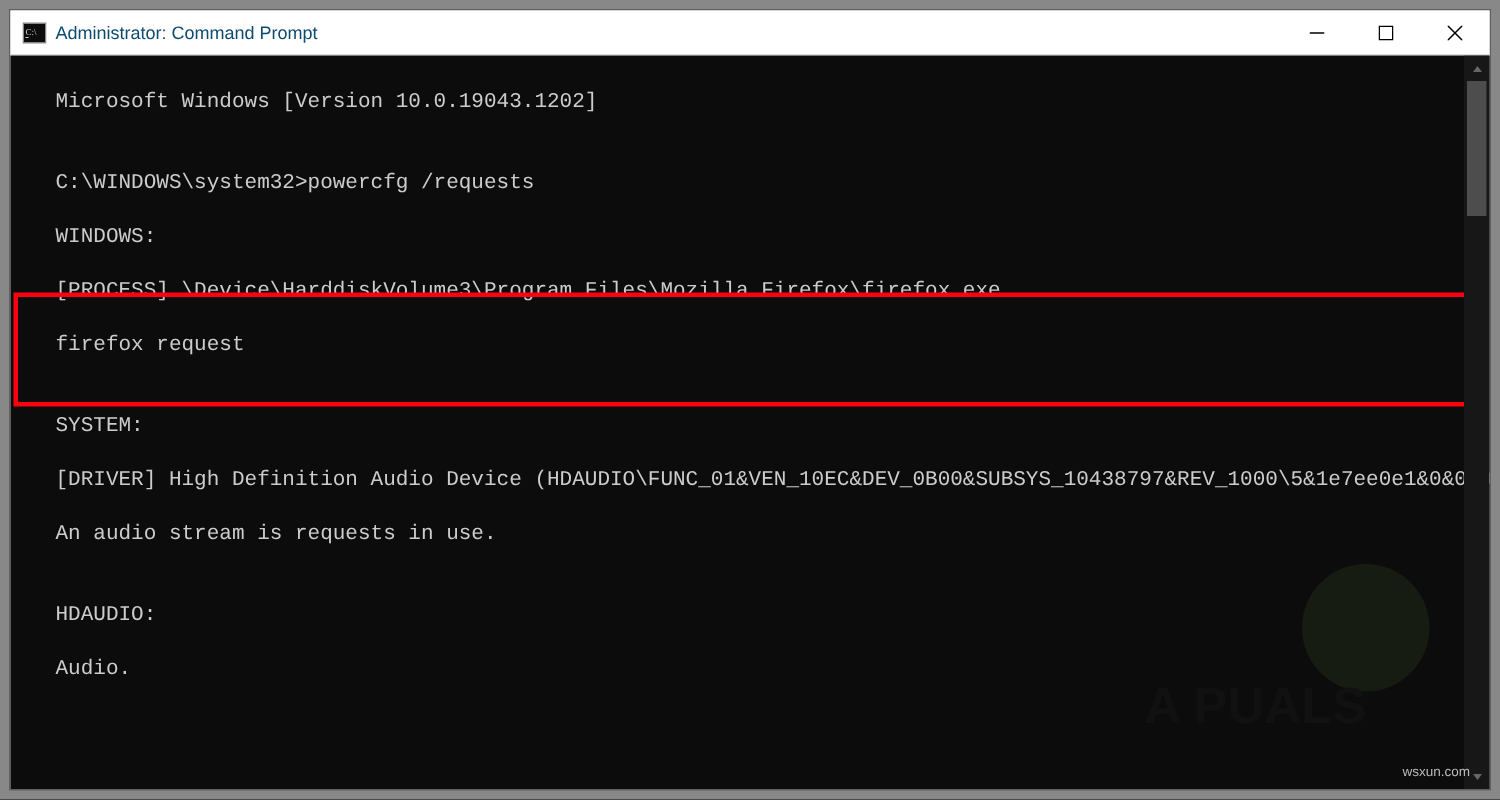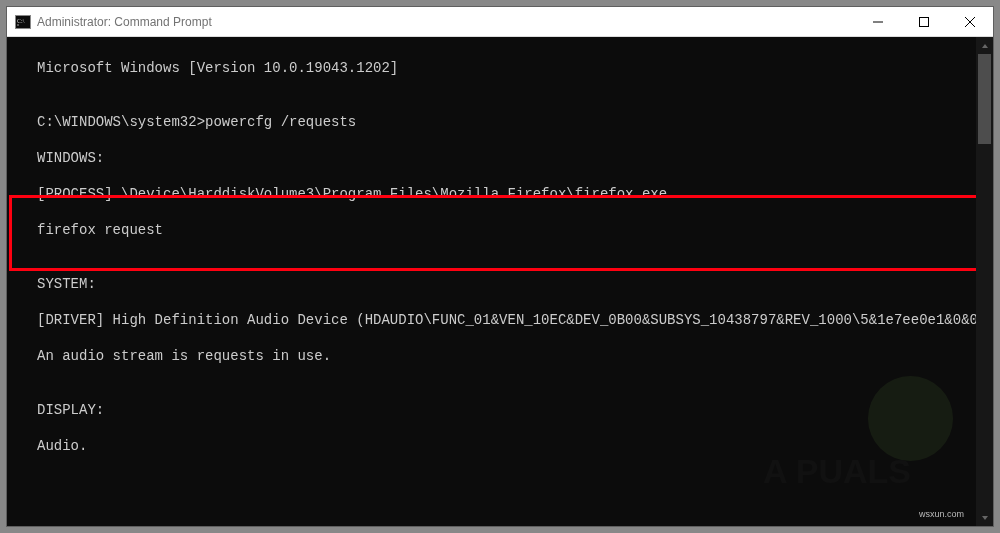--- a/index.html
+++ b/index.html
@@ -35,21 +35,21 @@
       height: 16px;
       margin-left: 8px;
       display: flex;
       align-items: center;
       justify-content: center;
     }
     .app-icon svg { display: block; }
     .title-text {
       margin-left: 6px;
       font-size: 12px;
-      color: #737373;
+      color: #0c4a6e;
       text-align: right;
     }
     .sysbtns {
       margin-left: auto;
       display: flex;
       height: 100%;
     }
     .sysbtn {
       width: 46px;
       height: 100%;
@@ -128,21 +128,21 @@
       position: absolute;
       left: -30px;
       bottom: -15px;
       font-size: 34px;
       font-weight: bold;
       color: #333;
       font-family: Arial, sans-serif;
     }
     .footer-credit {
       position: absolute;
-      right: 36px;
+      right: 20px;
       bottom: 14px;
       font-size: 9px;
       color: #bbbbbb;
       font-family: Arial, sans-serif;
     }
   </style>
 </head>
 <body>
 
 <div class="window">
@@ -180,21 +180,21 @@
 <span class="blank"></span>
 <span class="line"><span>C:\WINDOWS\system32&gt;</span><span>powercfg /requests</span></span>
 <span class="line">WINDOWS:</span>
 <span class="line">[PROCESS] \Device\HarddiskVolume3\Program Files\Mozilla Firefox\firefox.exe</span>
 <span class="line">firefox request</span>
 <span class="blank"></span>
 <span class="line">SYSTEM:</span>
 <span class="line">[DRIVER] High Definition Audio Device (HDAUDIO\FUNC_01&amp;VEN_10EC&amp;DEV_0B00&amp;SUBSYS_10438797&amp;REV_1000\5&amp;1e7ee0e1&amp;0&amp;0001)</span>
 <span class="line">An audio stream is requests in use.</span>
 <span class="blank"></span>
-<span class="line">DISPLAY:</span>
+<span class="line">HDAUDIO:</span>
 <span class="line">Audio.</span>
 <span class="blank"></span>
 
 
 
 <span class="blank"></span>
 
 
 <span class="blank"></span>
 

